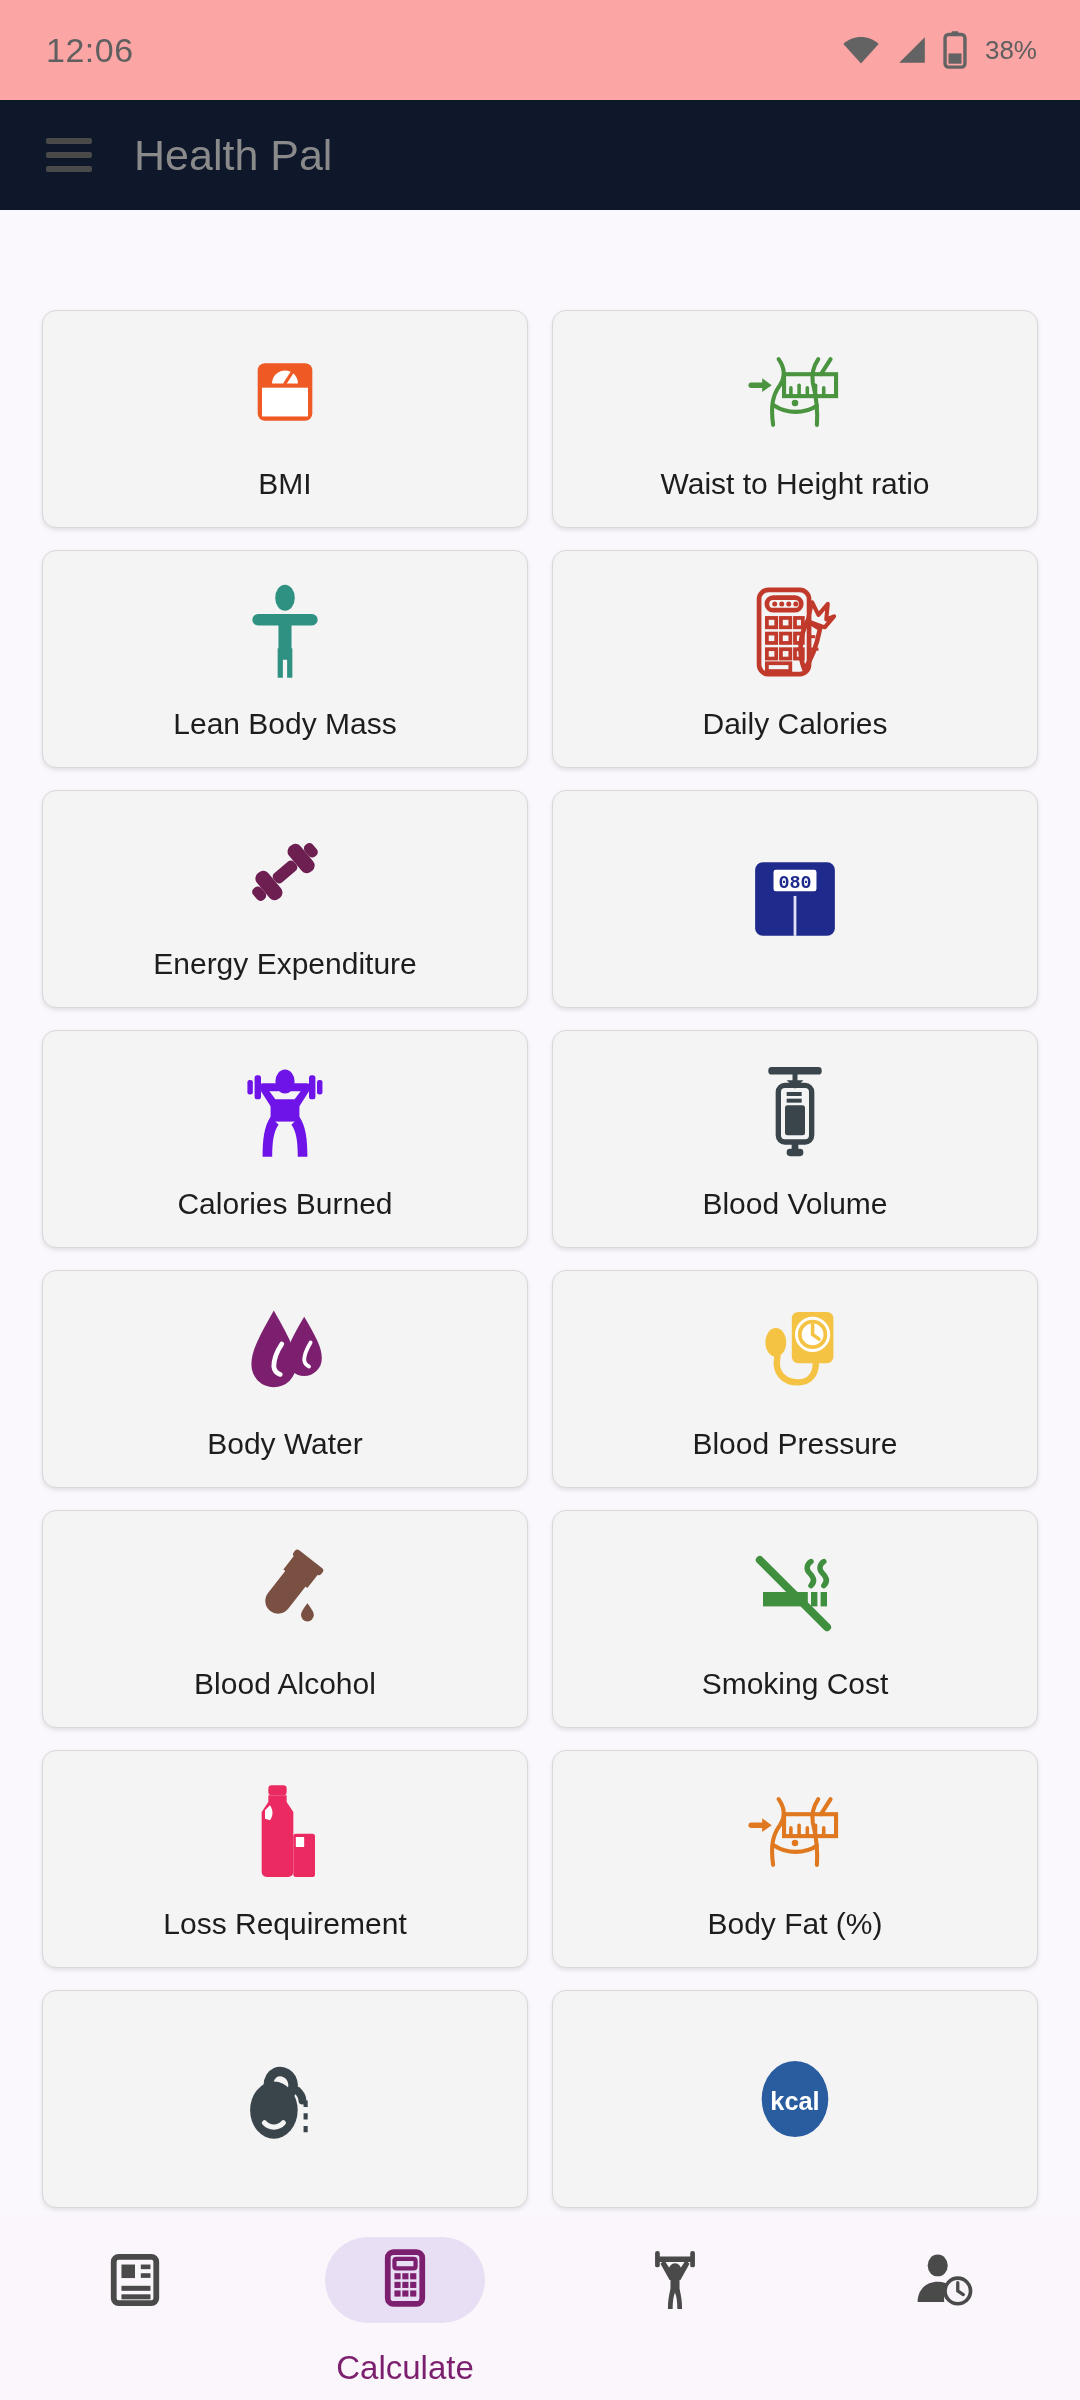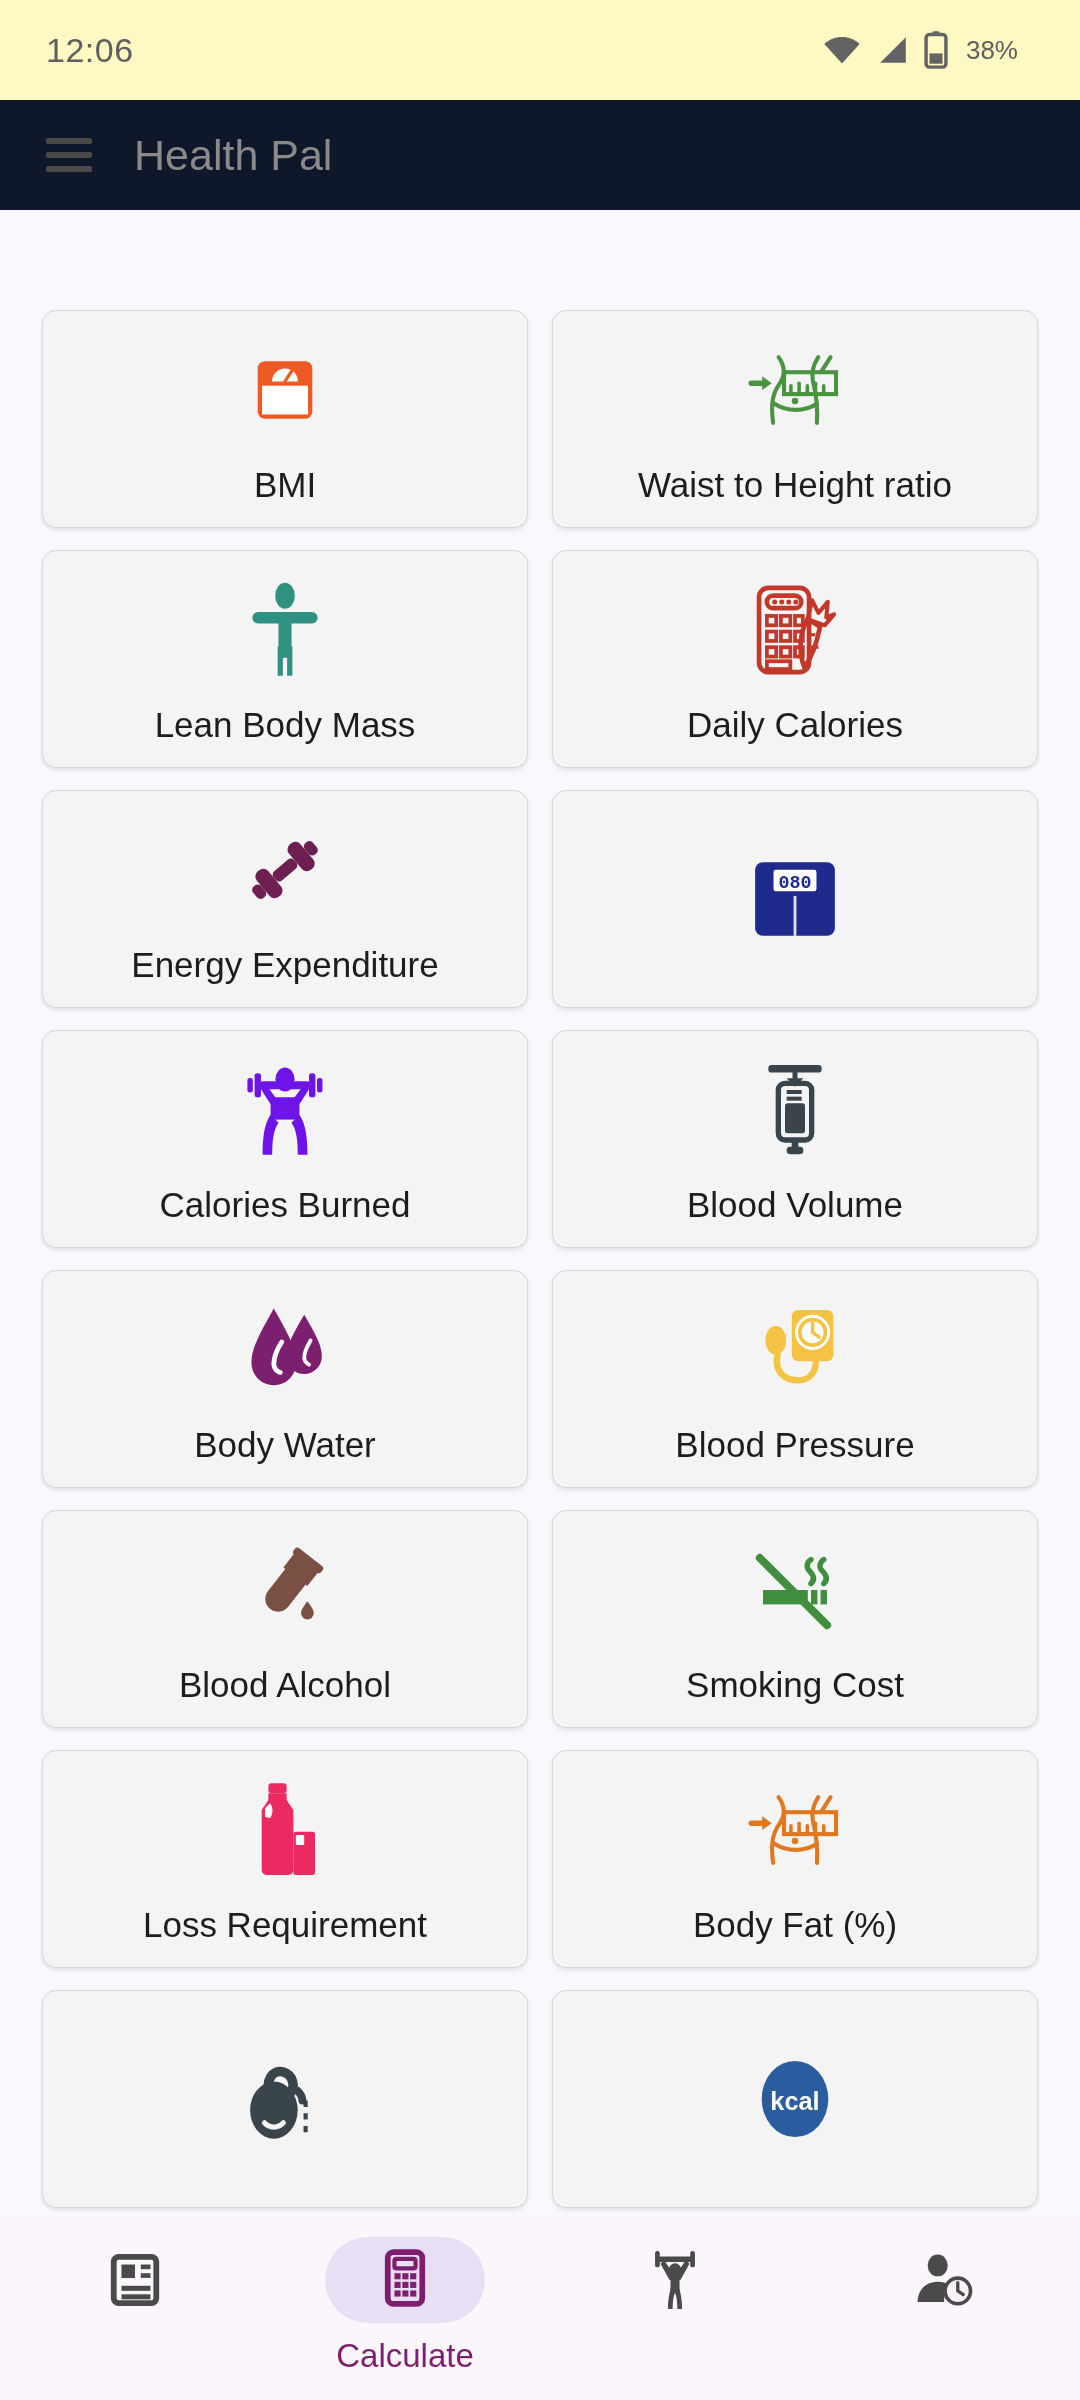--- a/index.html
+++ b/index.html
@@ -7,25 +7,25 @@
   body {
     font-family:"Liberation Sans", sans-serif;
     background:#ffffff;
     overflow:hidden;
     position:relative;
   }
 
   
   .status-bar{
     height:100px;
-    background:#fef9c3;
+    background:#fca5a5;
     display:flex;
     align-items:center;
     justify-content:space-between;
-    padding:0 62px 0 46px;
+    padding:0 43px 0 46px;
   }
   .status-time{
     font-size:34px;
     color:#5f5f5f;
     letter-spacing:.5px;
   }
   .status-right{
     display:flex;
     align-items:center;
     gap:14px;
@@ -97,21 +97,21 @@
   }
   .card-icon{
     height:106px;
     display:flex;
     align-items:center;
     justify-content:center;
   }
   .card-icon svg{ display:block; }
   .card-label{
     margin-top:24px;
-    font-size:35px;
+    font-size:30px;
     color:#1d1d1d;
     text-align:left;
     line-height:1;
     white-space:nowrap;
   }
 
   
   .bottom-nav{
     position:absolute;
     left:0; right:0; bottom:0;
@@ -132,21 +132,21 @@
   .nav-pill{
     width:160px;
     height:86px;
     border-radius:43px;
     display:flex;
     align-items:center;
     justify-content:center;
   }
   .nav-pill.active{ background:#e9dff4; }
   .nav-label{
-    margin-top:14px;
+    margin-top:26px;
     font-size:33px;
     color:#7b1f6e;
   }
   .nav-item:not(.active-item) .nav-label{ display:none; }
   .nav-icon-plain{
     height:86px;
     display:flex;
     align-items:center;
     justify-content:center;
   }

